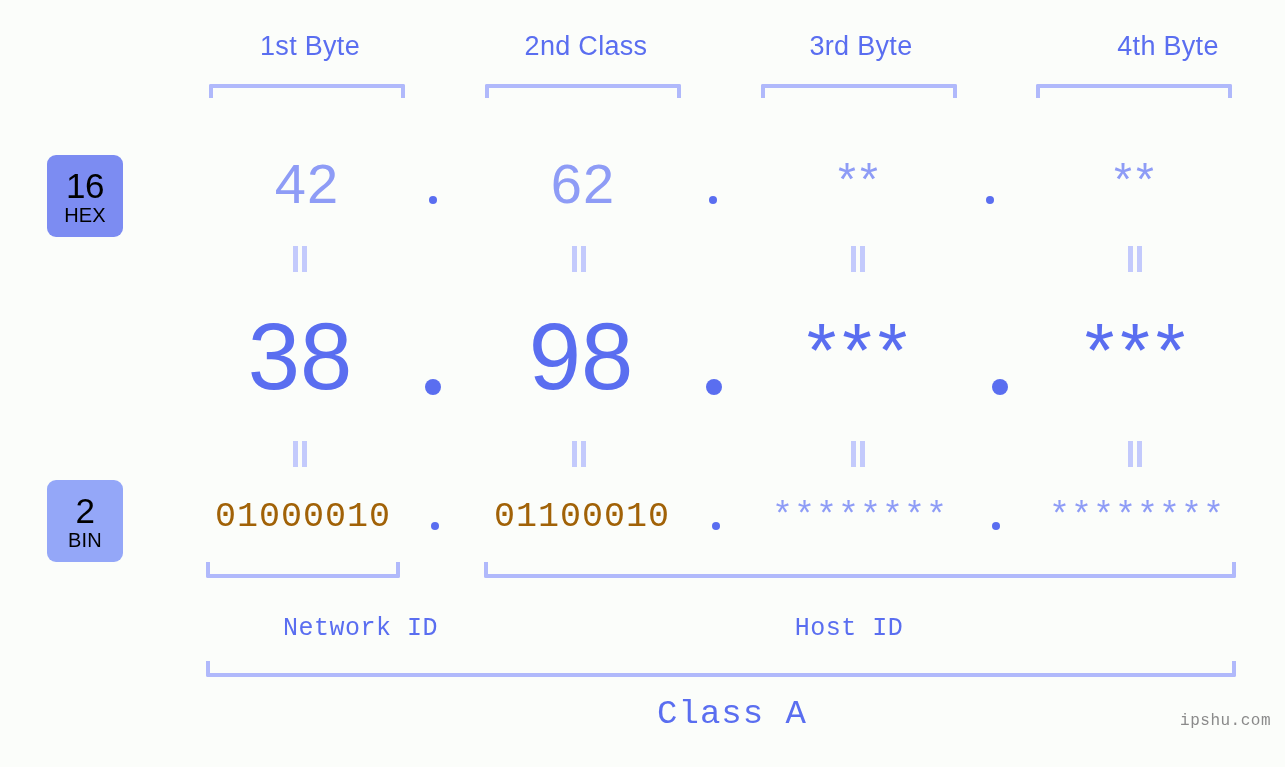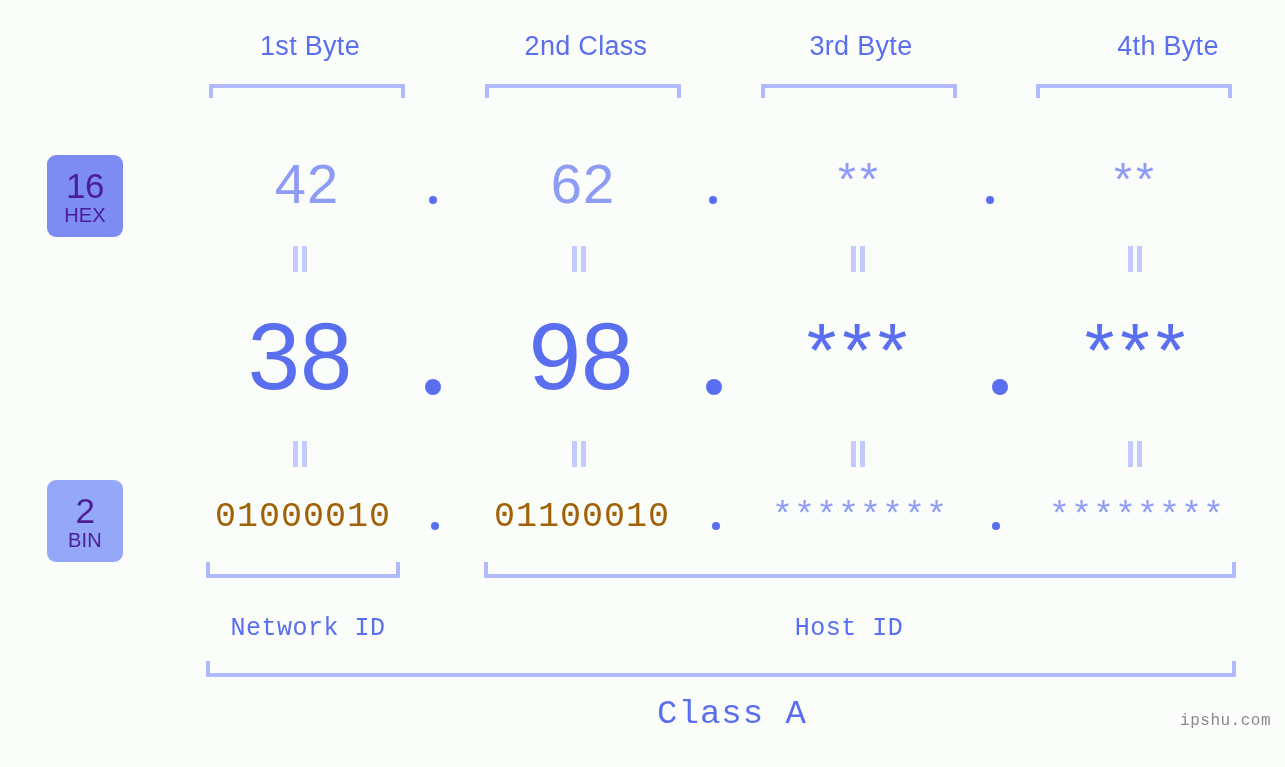--- a/index.html
+++ b/index.html
@@ -54,21 +54,21 @@
     border-radius: 0 0 2px 2px;
   }
 
   
   .badge {
     position: absolute;
     left: 47px;
     width: 76px;
     height: 82px;
     border-radius: 9px;
-    color: #4c1d95;
+    color: #000000;
     display: flex;
     flex-direction: column;
     align-items: center;
     justify-content: center;
     line-height: 1;
   }
   .badge .num {
     font-size: 35px;
     font-weight: 400;
     letter-spacing: -0.5px;
@@ -266,21 +266,21 @@
   <div class="cell bin-star" style="left:730px; top:500px; width:260px;">********</div>
   <div class="cell bin-star" style="left:1007px;top:500px; width:260px;">********</div>
 
   <div class="dot small" style="left:431px; top:522px;"></div>
   <div class="dot small" style="left:712px; top:522px;"></div>
   <div class="dot small" style="left:992px; top:522px;"></div>
 
   <div class="bracket-bottom" style="left:206px; top:562px; width:194px;"></div>
   <div class="bracket-bottom" style="left:484px; top:562px; width:752px;"></div>
 
-  <div class="idlabel" style="left:178px; top:614px; width:260px;">Network ID</div>
+  <div class="idlabel" style="left:178px; top:614px; width:260px;text-align:right;">Network ID</div>
   <div class="idlabel" style="left:730px; top:614px; width:238px;">Host ID</div>
 
   <div class="bracket-bottom" style="left:206px; top:661px; width:1030px;"></div>
   <div class="classlabel" style="left:602px; top:695px; width:260px;">Class A</div>
 
   <div class="watermark">ipshu.com</div>
 
 </div>
 
 </body></html>

